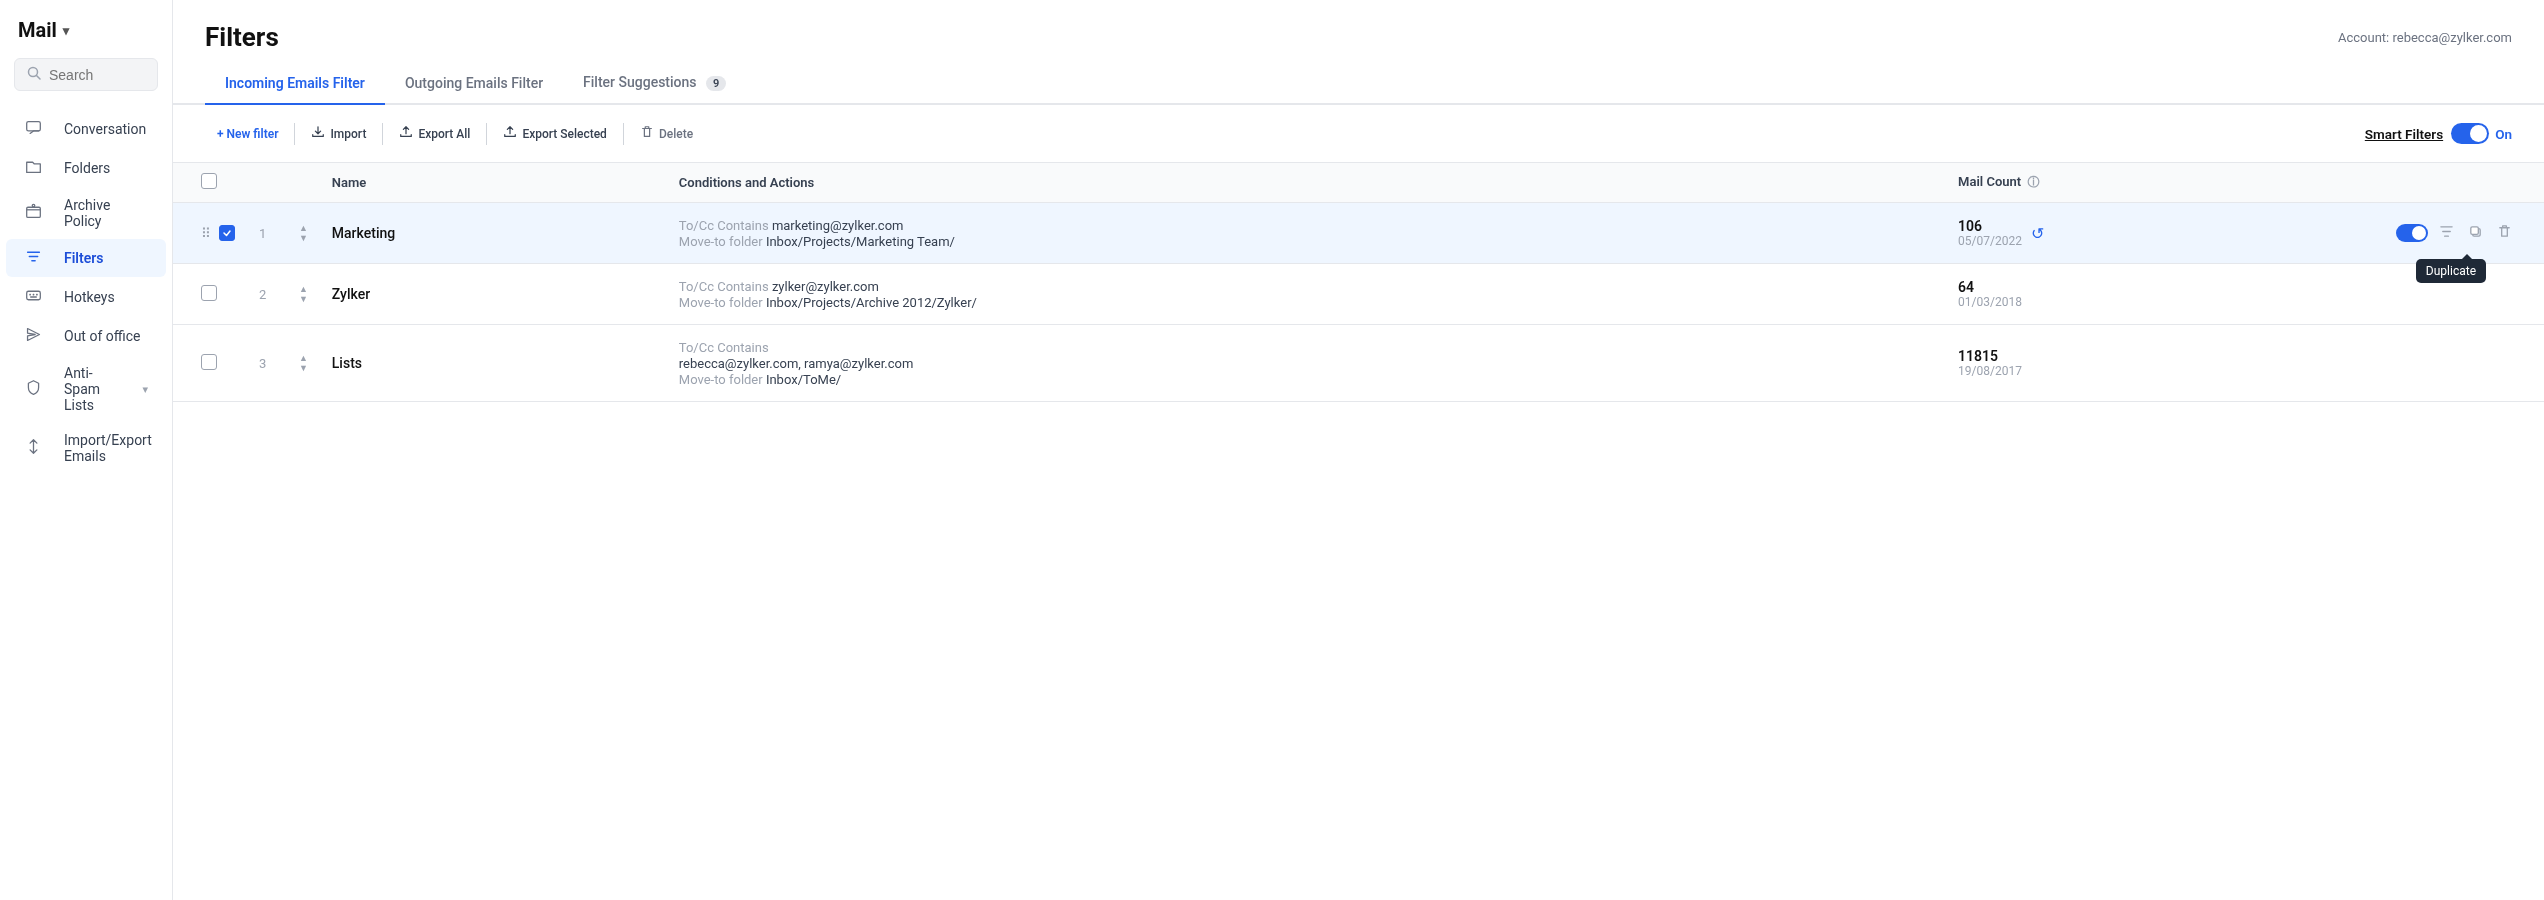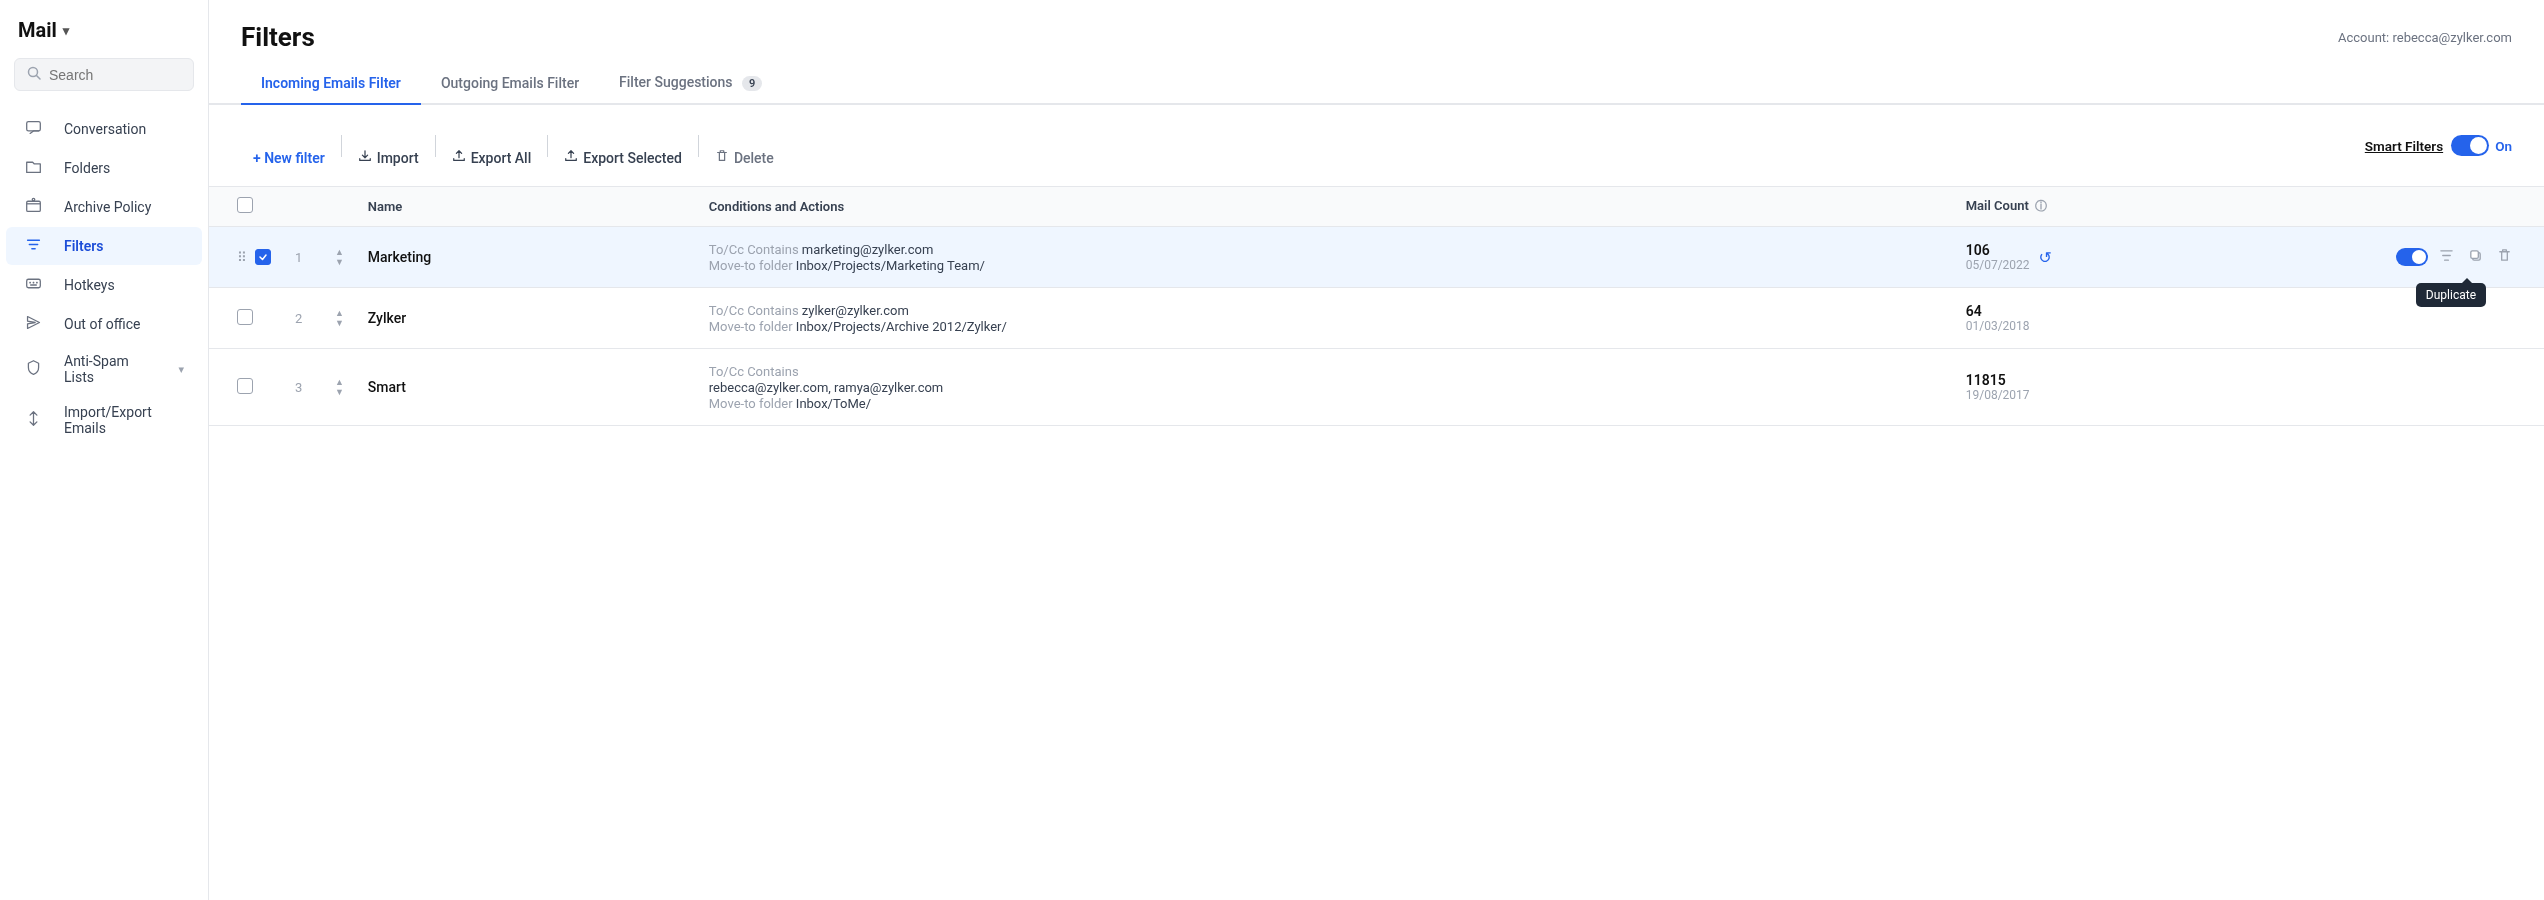--- a/index.html
+++ b/index.html
@@ -1,20 +1,20 @@
 <!DOCTYPE html>
 <html><head>
   <meta charset="utf-8">
   <style>
     * { box-sizing: border-box; margin: 0; padding: 0; }
     body { font-family: -apple-system, BlinkMacSystemFont, 'Segoe UI', Roboto, sans-serif; background: #f5f6f8; display: flex; height: 100vh; overflow: hidden; }
 
     
     .sidebar {
-      width: 209px;
+      width: 173px;
       background: #fff;
       border-right: 1px solid #e5e7eb;
       display: flex;
       flex-direction: column;
       padding: 18px 0 0 0;
       flex-shrink: 0;
       height: 100vh;
     }
     .sidebar-header {
       display: flex;
@@ -128,27 +128,26 @@
       align-items: center;
       gap: 0;
       padding: 14px 32px;
       border-bottom: 1px solid #e5e7eb;
     }
     .toolbar-btn {
       display: flex;
       align-items: center;
       gap: 5px;
       padding: 6px 12px;
-      font-size: 14px;
+      font-size: 12px;
       color: #374151;
       cursor: pointer;
       border-radius: 5px;
       font-weight: 500;
       white-space: nowrap;
-      margin-top: 24px;
     }
     .toolbar-btn.new-filter { color: #2563eb; font-weight: 600; }
     .toolbar-sep { width: 1px; height: 22px; background: #d1d5db; margin: 0 4px; }
     .smart-filters-label {
       font-size: 13.5px;
       font-weight: 600;
       color: #111;
       margin-left: 8px;
       margin-right: 8px;
       text-decoration: underline;
@@ -571,21 +570,21 @@
           <td>
             <span class="row-num">3</span>
           </td>
           <td>
             <div style="display:flex;flex-direction:column;gap:1px;cursor:pointer;">
               <span style="font-size:9px;color:#9ca3af;line-height:1;">▲</span>
               <span style="font-size:9px;color:#9ca3af;line-height:1;">▼</span>
             </div>
           </td>
           <td>
-            <span class="filter-name">Smart</span>
+            <span class="filter-name">Lists</span>
           </td>
           <td>
             <div><span class="condition-label">To/Cc Contains</span></div>
             <div><span class="condition-value">rebecca@zylker.com, ramya@zylker.com</span></div>
             <div><span class="condition-label">Move-to folder </span><span class="condition-value">Inbox/ToMe/</span></div>
           </td>
           <td>
             <div class="mail-count">11815</div>
             <div class="mail-date">19/08/2017</div>
           </td>

